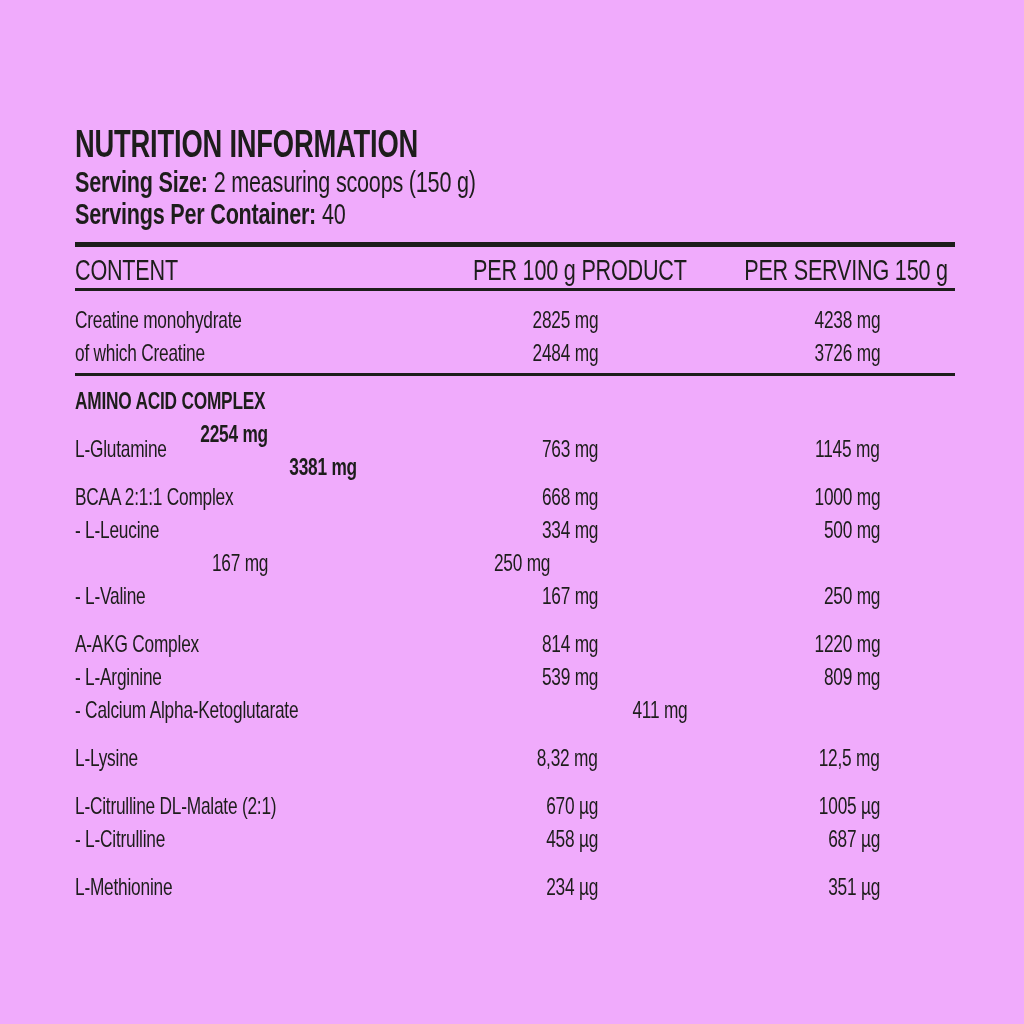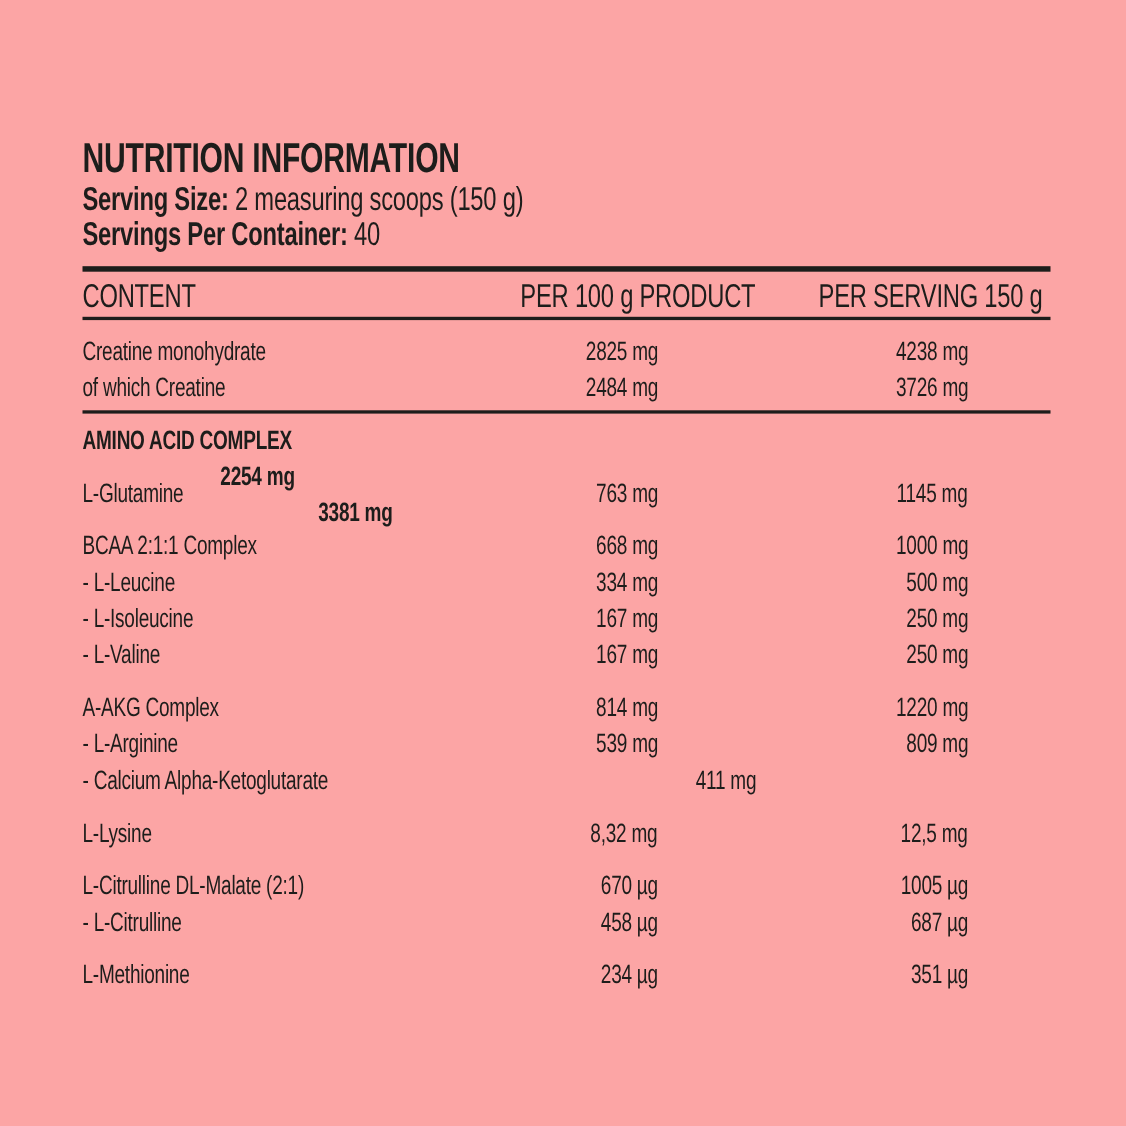--- a/index.html
+++ b/index.html
@@ -1,20 +1,20 @@
 <!DOCTYPE html>
 <html><head>
 <meta charset="utf-8">
 <style>
   html, body { margin: 0; padding: 0; background: #ffffff; }
   .sheet {
     position: relative;
     width: 1024px;
     height: 1024px;
-    background: #fca5a5;
+    background: #f0abfc;
     color: #1d1d1b;
     font-family: "Liberation Sans", sans-serif;
     overflow: hidden;
   }
   
   .cx {
     display: inline-block;
     transform: scaleX(0.72);
     transform-origin: 0 50%;
     white-space: nowrap;
@@ -145,21 +145,20 @@
             <div class="c1"><span class="cx">BCAA 2:1:1 Complex</span></div>
             <div class="c2"><span class="cx cxr">668 mg</span></div>
             <div class="c3"><span class="cx cxr">1000 mg</span></div>
           </div>
           <div class="trow">
             <div class="c1"><span class="cx">- L-Leucine</span></div>
             <div class="c2"><span class="cx cxr">334 mg</span></div>
             <div class="c3"><span class="cx cxr">500 mg</span></div>
           </div>
           <div class="trow">
-            <div class="c1"><span class="cx">- L-Isoleucine</span></div>
             <div class="c2"><span class="cx cxr">167 mg</span></div>
             <div class="c3"><span class="cx cxr">250 mg</span></div>
           </div>
           <div class="trow">
             <div class="c1"><span class="cx">- L-Valine</span></div>
             <div class="c2"><span class="cx cxr">167 mg</span></div>
             <div class="c3"><span class="cx cxr">250 mg</span></div>
           </div>
         </div>
         <div class="group">

